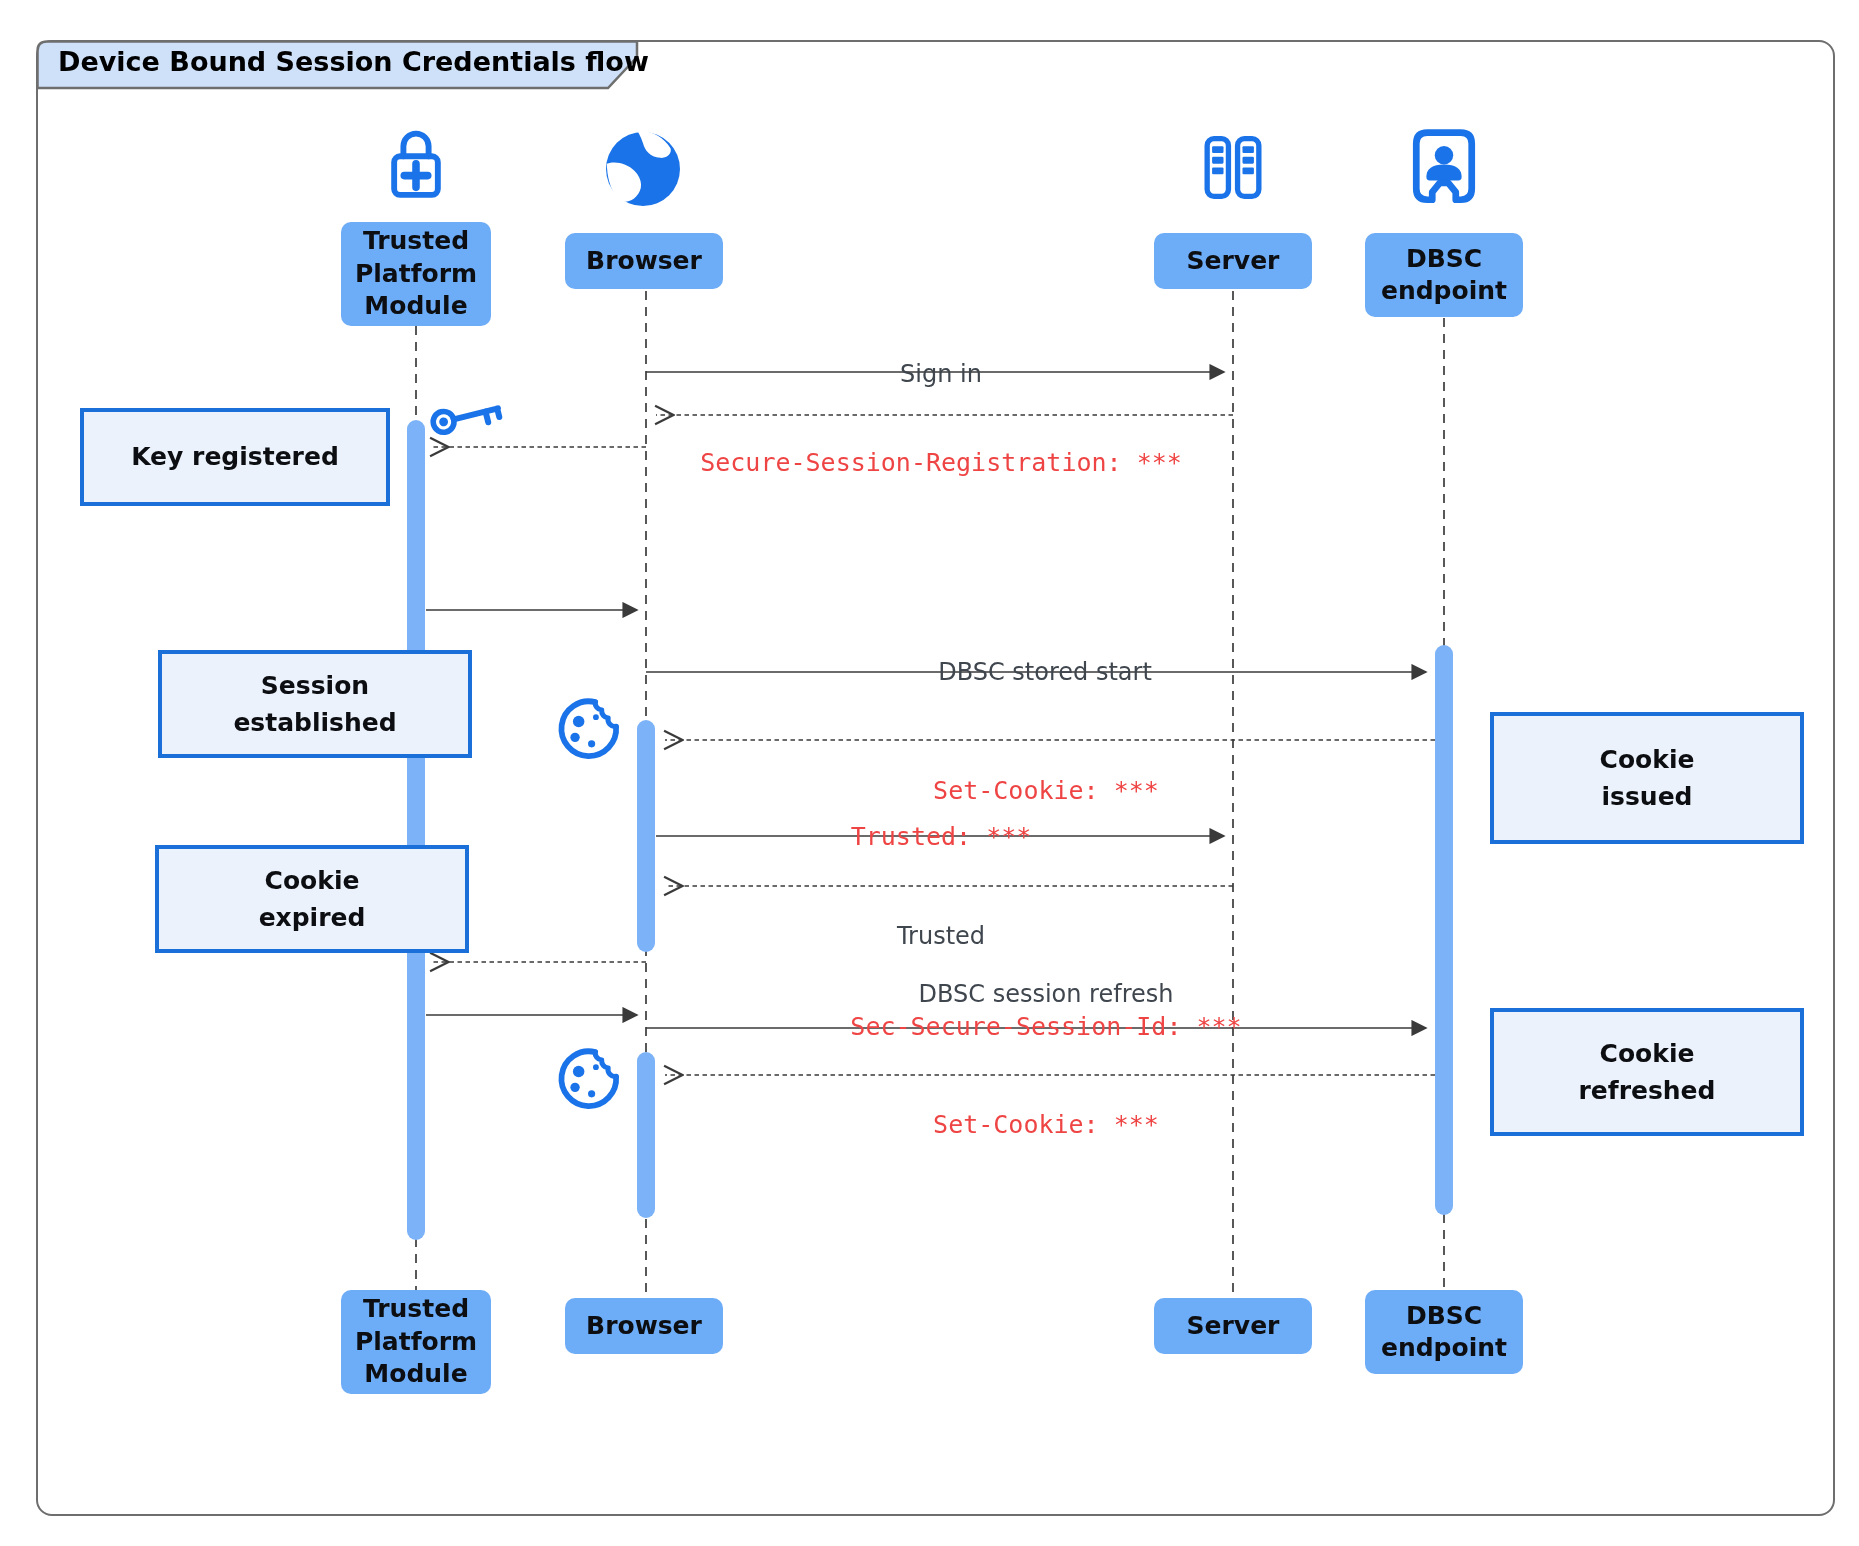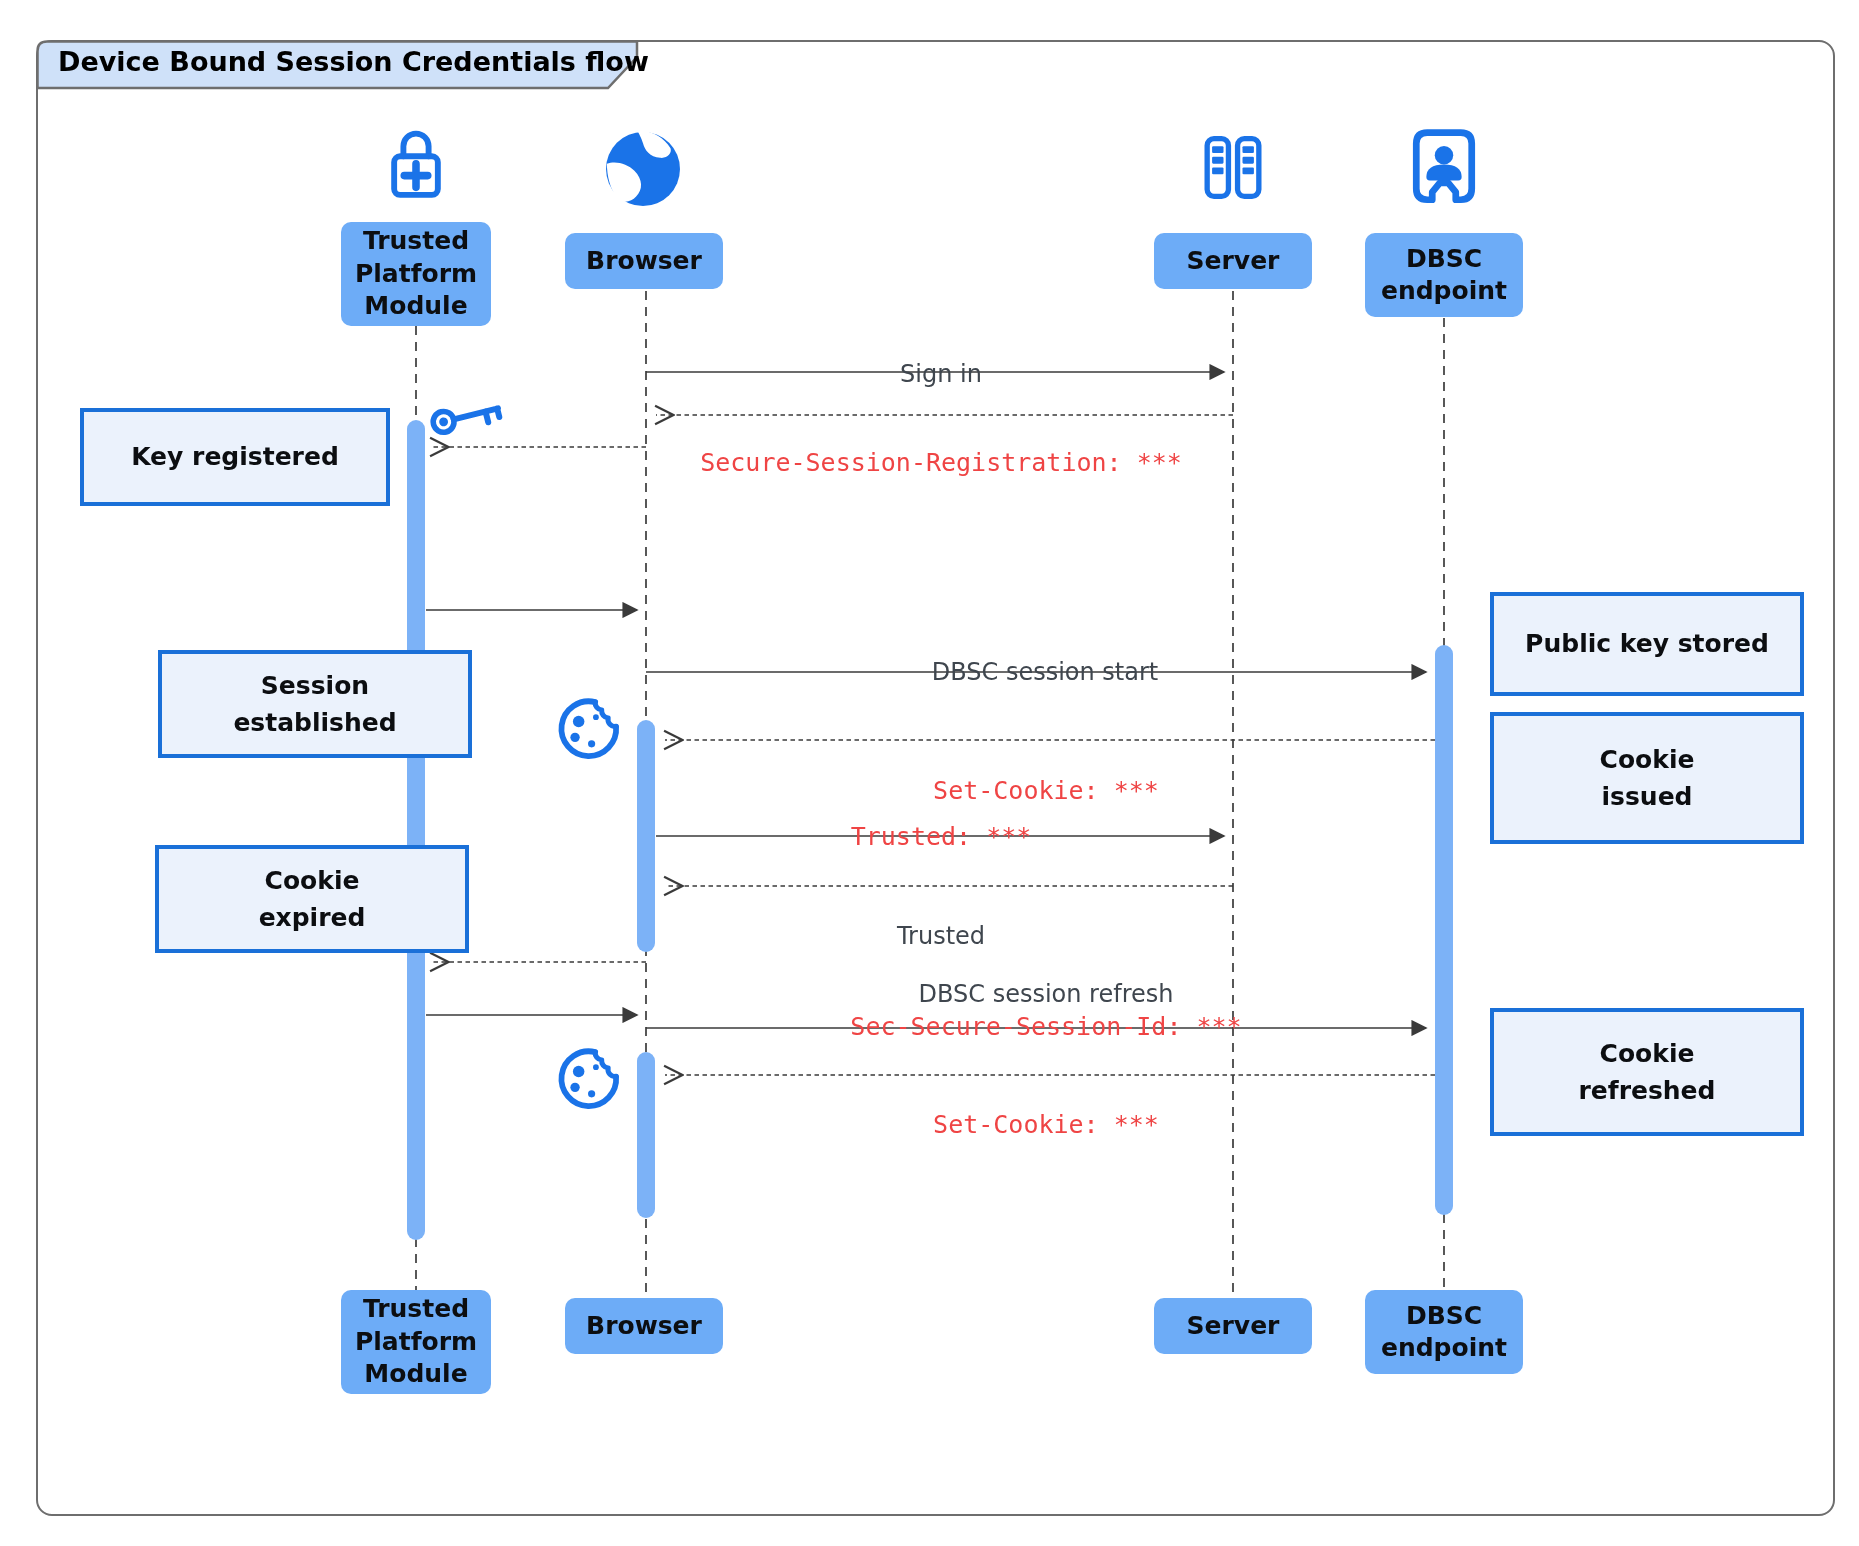--- a/index.html
+++ b/index.html
@@ -140,29 +140,28 @@
   <div class="actor-box" style="left:565px;top:1298px;width:158px;height:56px">Browser</div>
   <div class="actor-box" style="left:1154px;top:1298px;width:158px;height:56px">Server</div>
   <div class="actor-box" style="left:1365px;top:1290px;width:158px;height:84px">DBSC
 endpoint</div>
 
   <div class="note" style="left:80px;top:408px;width:302px;height:90px">Key registered</div>
   <div class="note" style="left:158px;top:650px;width:306px;height:100px">Session
 established</div>
   <div class="note" style="left:155px;top:845px;width:306px;height:100px">Cookie
 expired</div>
-  <div class="note" style="left:1490px;top:592px;width:306px;height:96px">Public key stored</div>
   <div class="note" style="left:1490px;top:712px;width:306px;height:124px">Cookie
 issued</div>
   <div class="note" style="left:1490px;top:1008px;width:306px;height:120px">Cookie
 refreshed</div>
 
   <div class="msg" style="left:941px;top:336px">Sign in</div>
   <div class="msg mono" style="left:941px;top:424px">Secure-Session-Registration: ***</div>
-  <div class="msg" style="left:1045px;top:634px">DBSC session start</div>
+  <div class="msg" style="left:1045px;top:634px">DBSC stored start</div>
   <div class="msg mono" style="left:1046px;top:752px">Set-Cookie: ***</div>
   <div class="msg mono" style="left:941px;top:798px">Trusted: ***</div>
   <div class="msg" style="left:941px;top:898px">Trusted</div>
   <div class="msg" style="left:1046px;top:956px">DBSC session refresh</div>
   <div class="msg mono" style="left:1046px;top:988px">Sec-Secure-Session-Id: ***</div>
   <div class="msg mono" style="left:1046px;top:1086px">Set-Cookie: ***</div>
 
 </div>
 
 </body></html>

